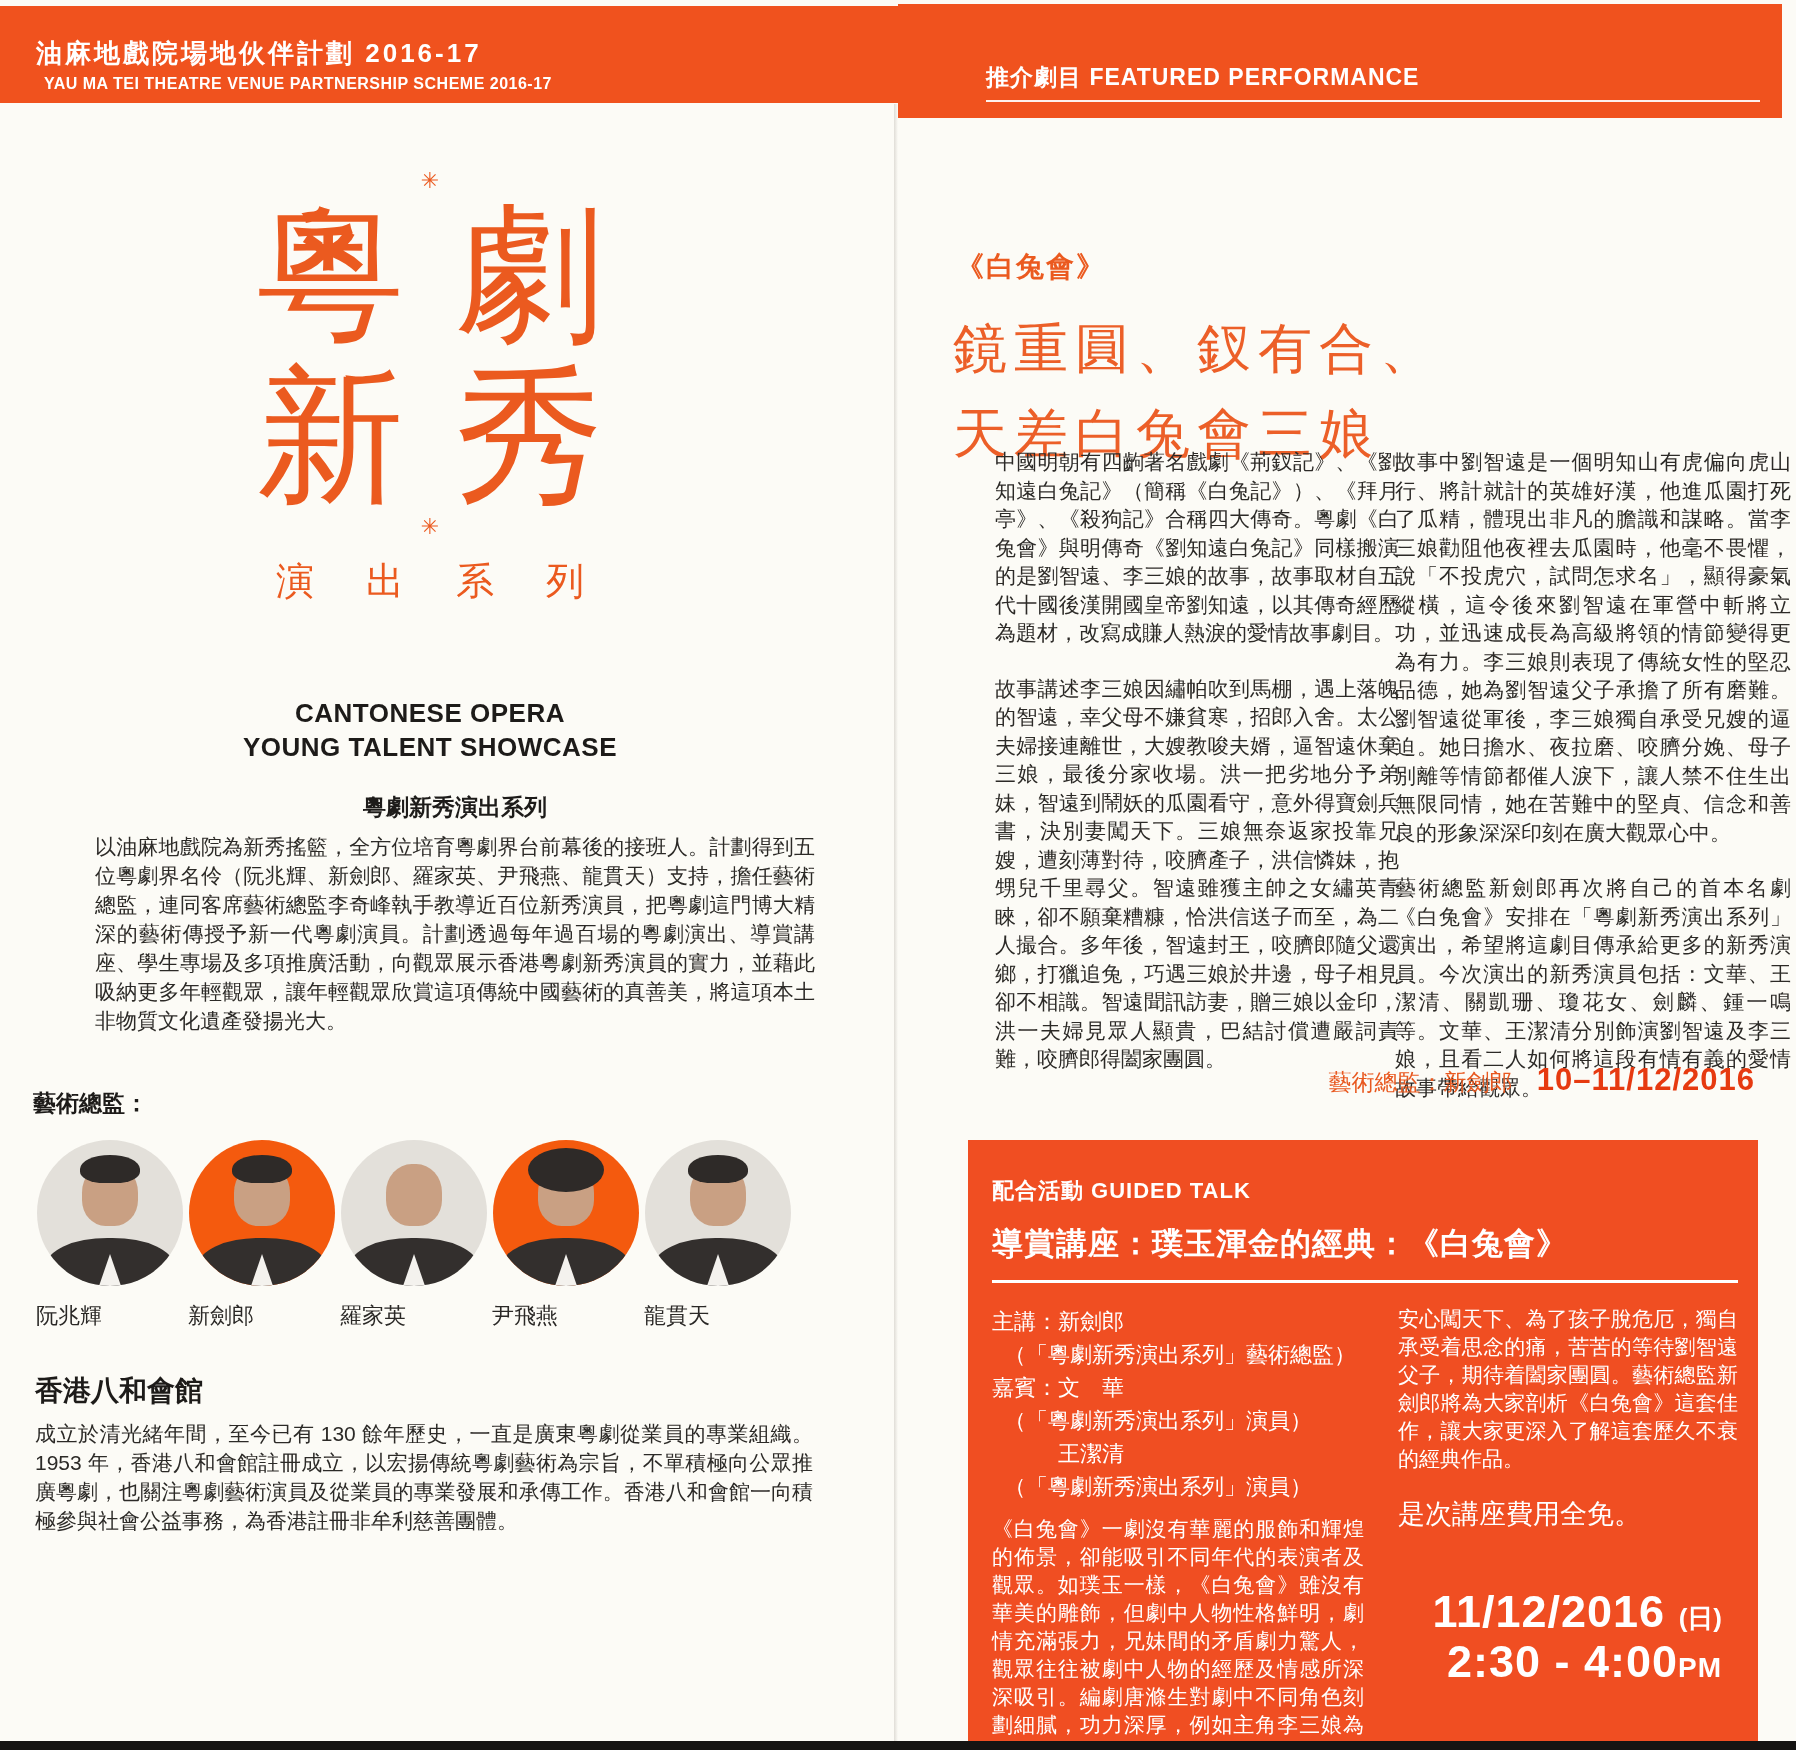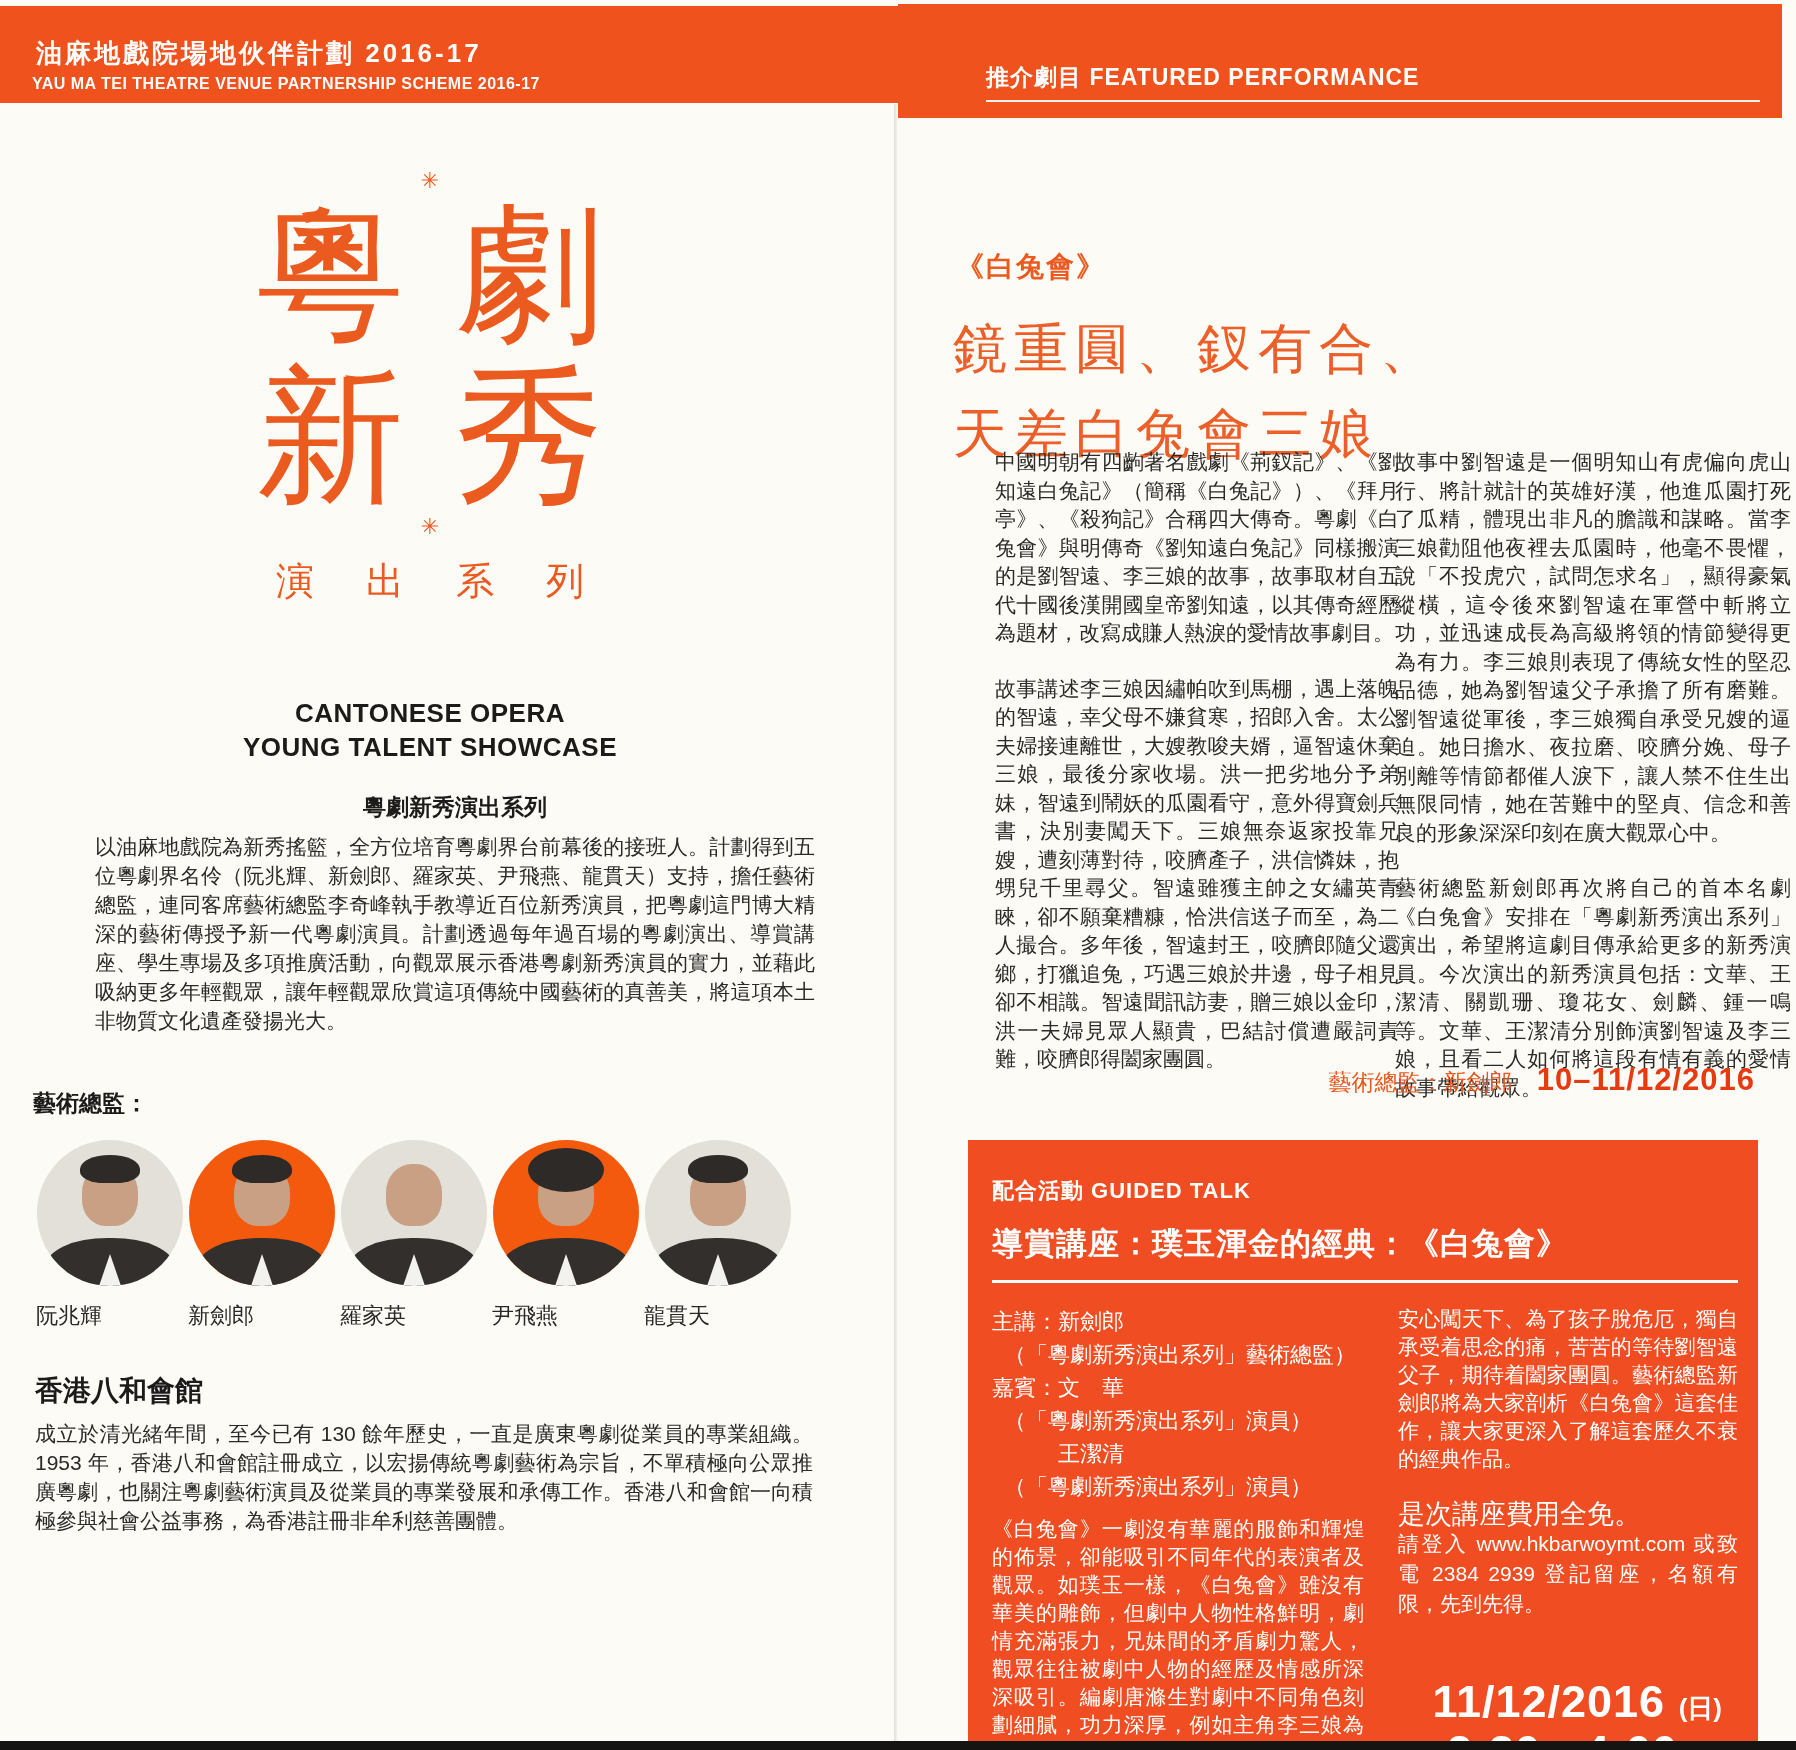--- a/index.html
+++ b/index.html
@@ -5,21 +5,21 @@
   html,body{margin:0;padding:0;background:#e8e6e2;}
   .page{
     position:relative;width:1796px;height:1750px;margin:0 auto;
     background:var(--page-bg,#fcfbf6);overflow:hidden;
     font-family:"Liberation Sans","DejaVu Sans",sans-serif;
     color:var(--text,#2c2a27);
   }
   
   .banner-left{position:absolute;left:0;top:6px;width:898px;height:97px;background:var(--banner-orange,#f0521e);}
   .banner-zh{position:absolute;left:36px;top:30px;font-size:26px;font-weight:bold;color:#fff;letter-spacing:3px;text-align:center;}
-  .banner-en{position:absolute;left:32px;top:69px;font-size:16px;font-weight:bold;color:#fff;letter-spacing:.5px;}
+  .banner-en{position:absolute;left:44px;top:69px;font-size:16px;font-weight:bold;color:#fff;letter-spacing:.5px;}
   .banner-right{position:absolute;left:898px;top:4px;width:884px;height:114px;background:var(--banner-orange,#f0521e);}
   .banner-right-title{position:absolute;left:88px;top:58px;font-size:23px;font-weight:bold;color:#fff;letter-spacing:1px;}
   .banner-underline{position:absolute;left:88px;right:22px;top:96px;height:2px;background:rgba(255,255,255,.92);}
   .fold{position:absolute;left:894px;top:104px;height:1640px;width:4px;
         background:linear-gradient(to right,rgba(110,100,90,.20),rgba(110,100,90,0));}
   
   .logo{position:absolute;left:238px;top:168px;width:384px;text-align:center;color:var(--logo-orange,#eb5a1f);}
   .orn{font-size:22px;line-height:26px;letter-spacing:0;color:var(--logo-orange,#eb5a1f);}
   .logo-grid{display:grid;grid-template-columns:1fr 1fr;gap:6px 14px;font-size:148px;line-height:156px;font-weight:400;margin-top:2px;}
   .logo-grid span{display:block;}
@@ -199,21 +199,20 @@
         <div class="role-sub">（「粵劇新秀演出系列」藝術總監）</div>
         <div class="role-line">嘉賓：文　華</div>
         <div class="role-sub">（「粵劇新秀演出系列」演員）</div>
         <div class="role-line role-indent">王潔清</div>
         <div class="role-sub">（「粵劇新秀演出系列」演員）</div>
         <p class="talk-para">《白兔會》一劇沒有華麗的服飾和輝煌的佈景，卻能吸引不同年代的表演者及觀眾。如璞玉一樣，《白兔會》雖沒有華美的雕飾，但劇中人物性格鮮明，劇情充滿張力，兄妹間的矛盾劇力驚人，觀眾往往被劇中人物的經歷及情感所深深吸引。編劇唐滌生對劇中不同角色刻劃細膩，功力深厚，例如主角李三娘為了夫君</p>
       </div>
       <div class="talk-right">
         <p class="talk-para">安心闖天下、為了孩子脫危厄，獨自承受着思念的痛，苦苦的等待劉智遠父子，期待着闔家團圓。藝術總監新劍郎將為大家剖析《白兔會》這套佳作，讓大家更深入了解這套歷久不衰的經典作品。</p>
         <div class="talk-free">是次講座費用全免。</div>
-        <div class="talk-register">請登入 www.hkbarwoymt.com 或致電 2384 2939 登記留座，名額有限，先到先得。</div>
         <div class="talk-datetime">
           <div class="dt-date">
             <span>11/12/2016</span>
             <span class="dt-suffix">(日)</span>
           </div>
           <div class="dt-time">
             <span>2:30 - 4:00</span><span class="dt-ampm">PM</span>
           </div>
 
         </div>

